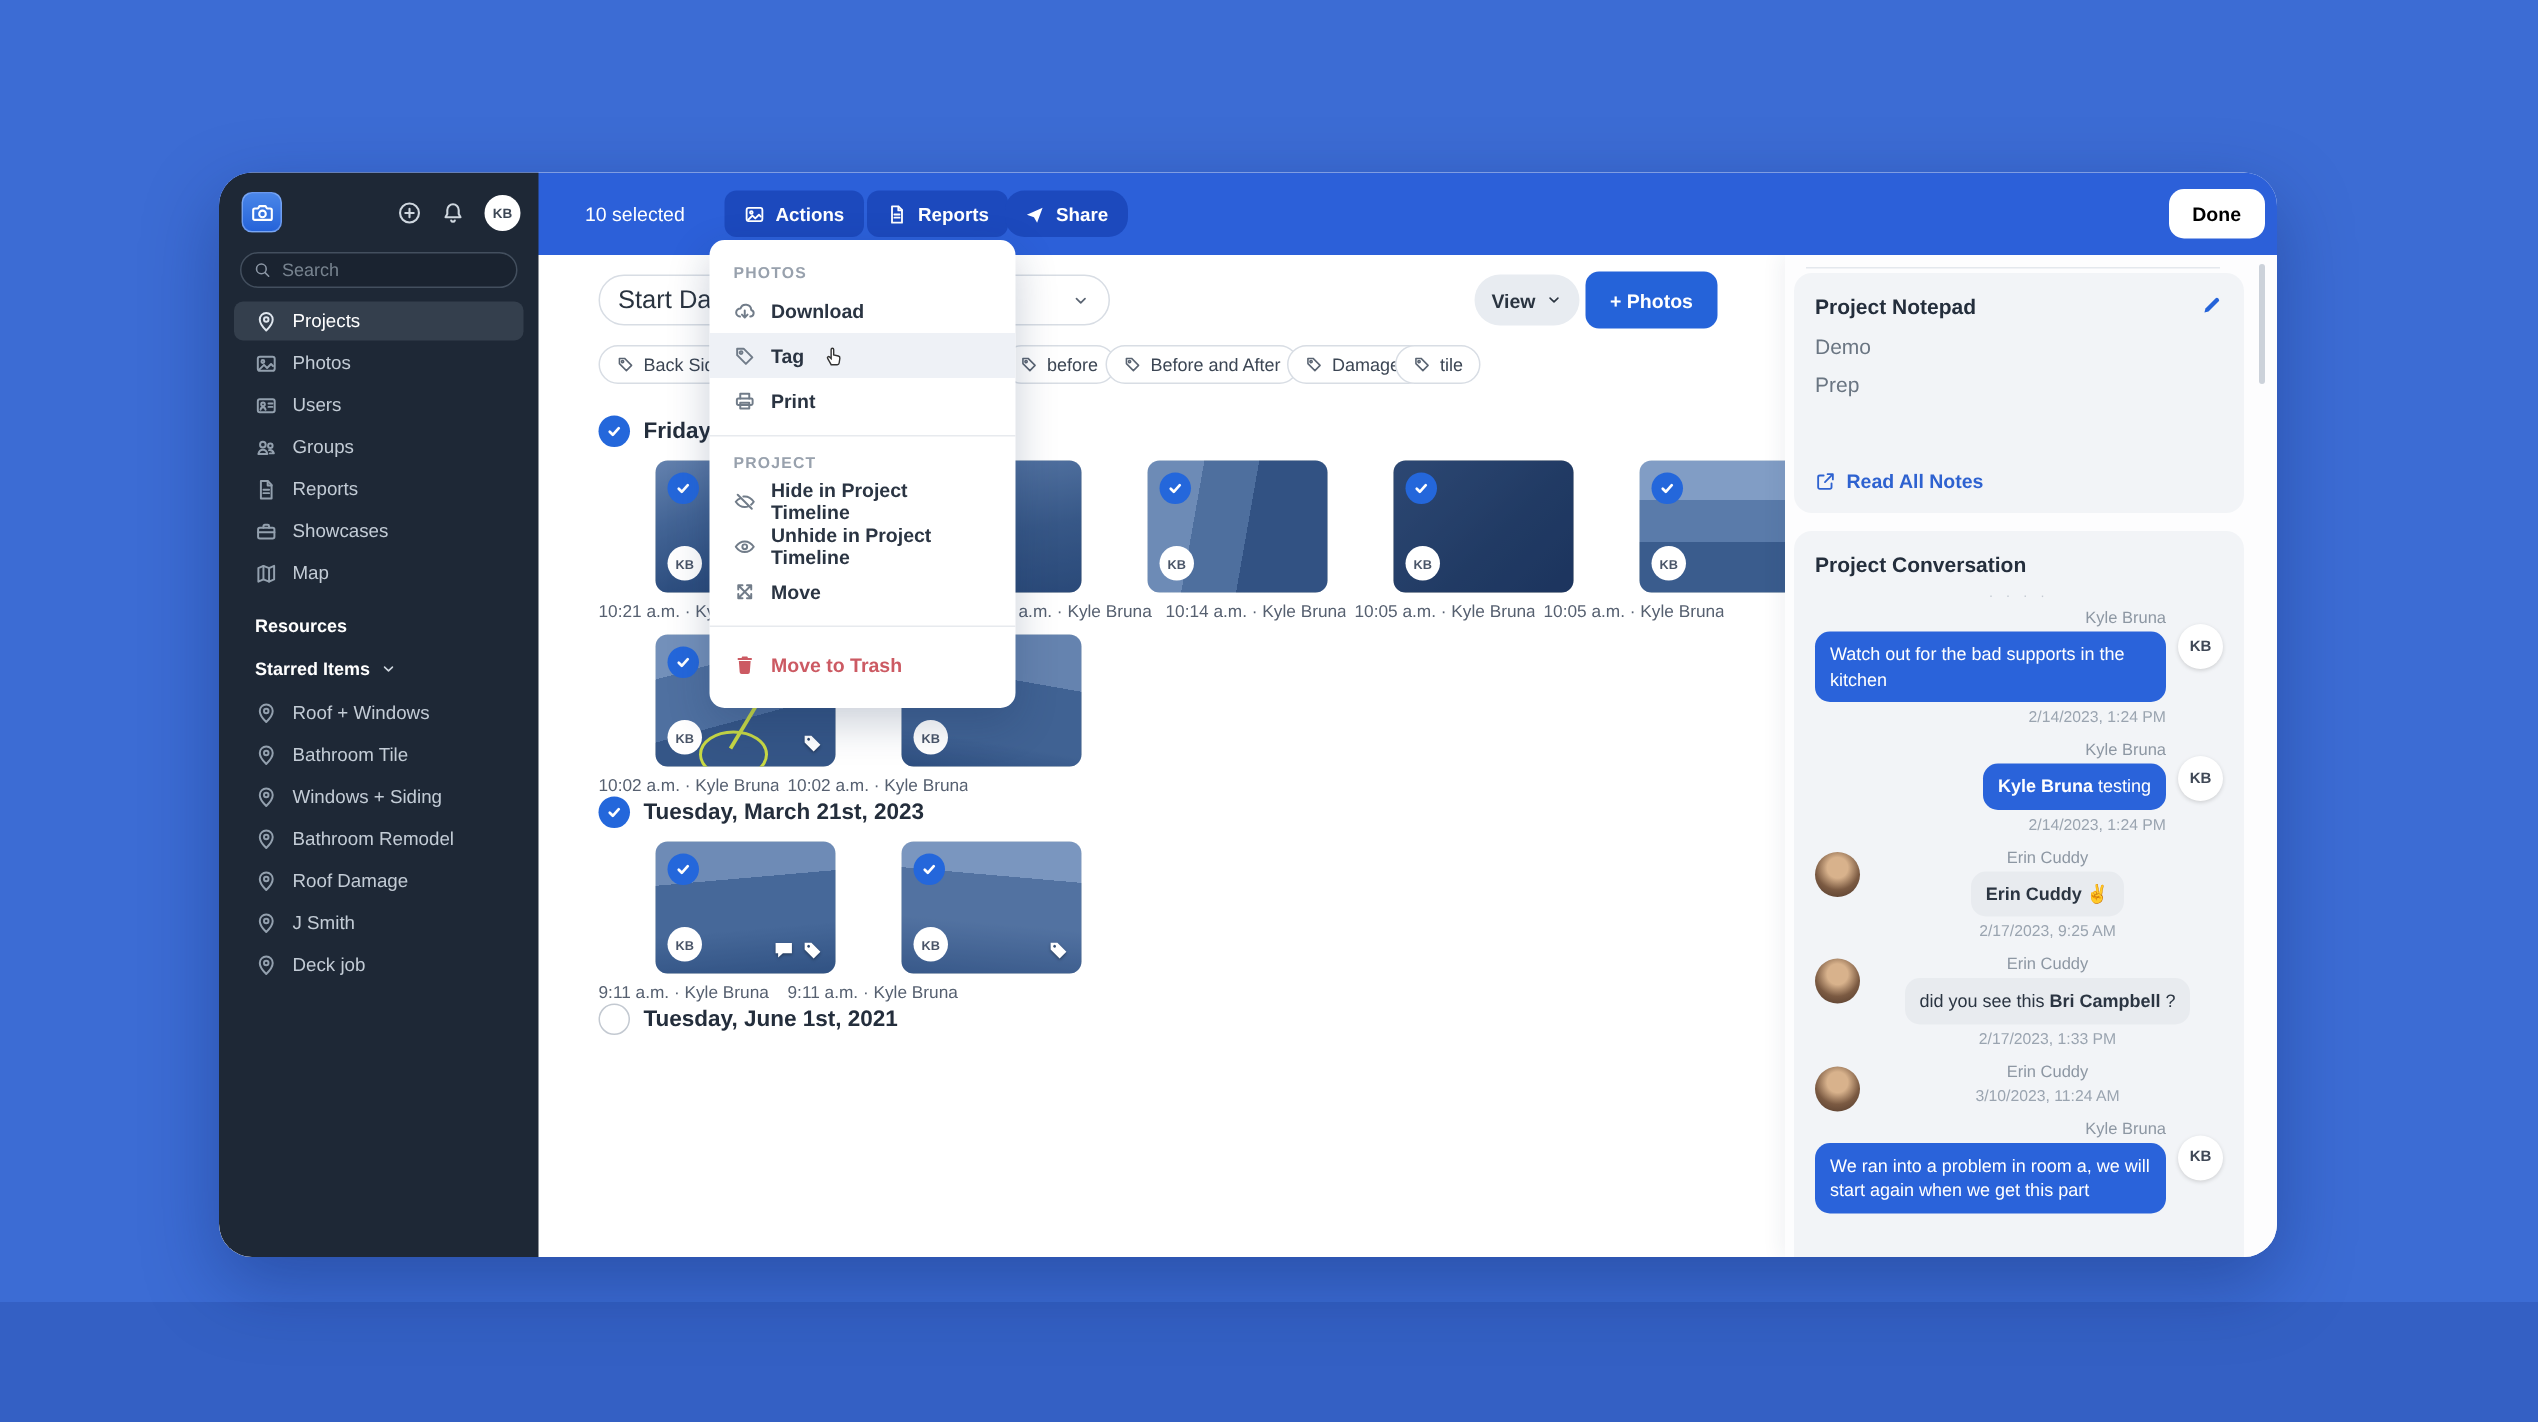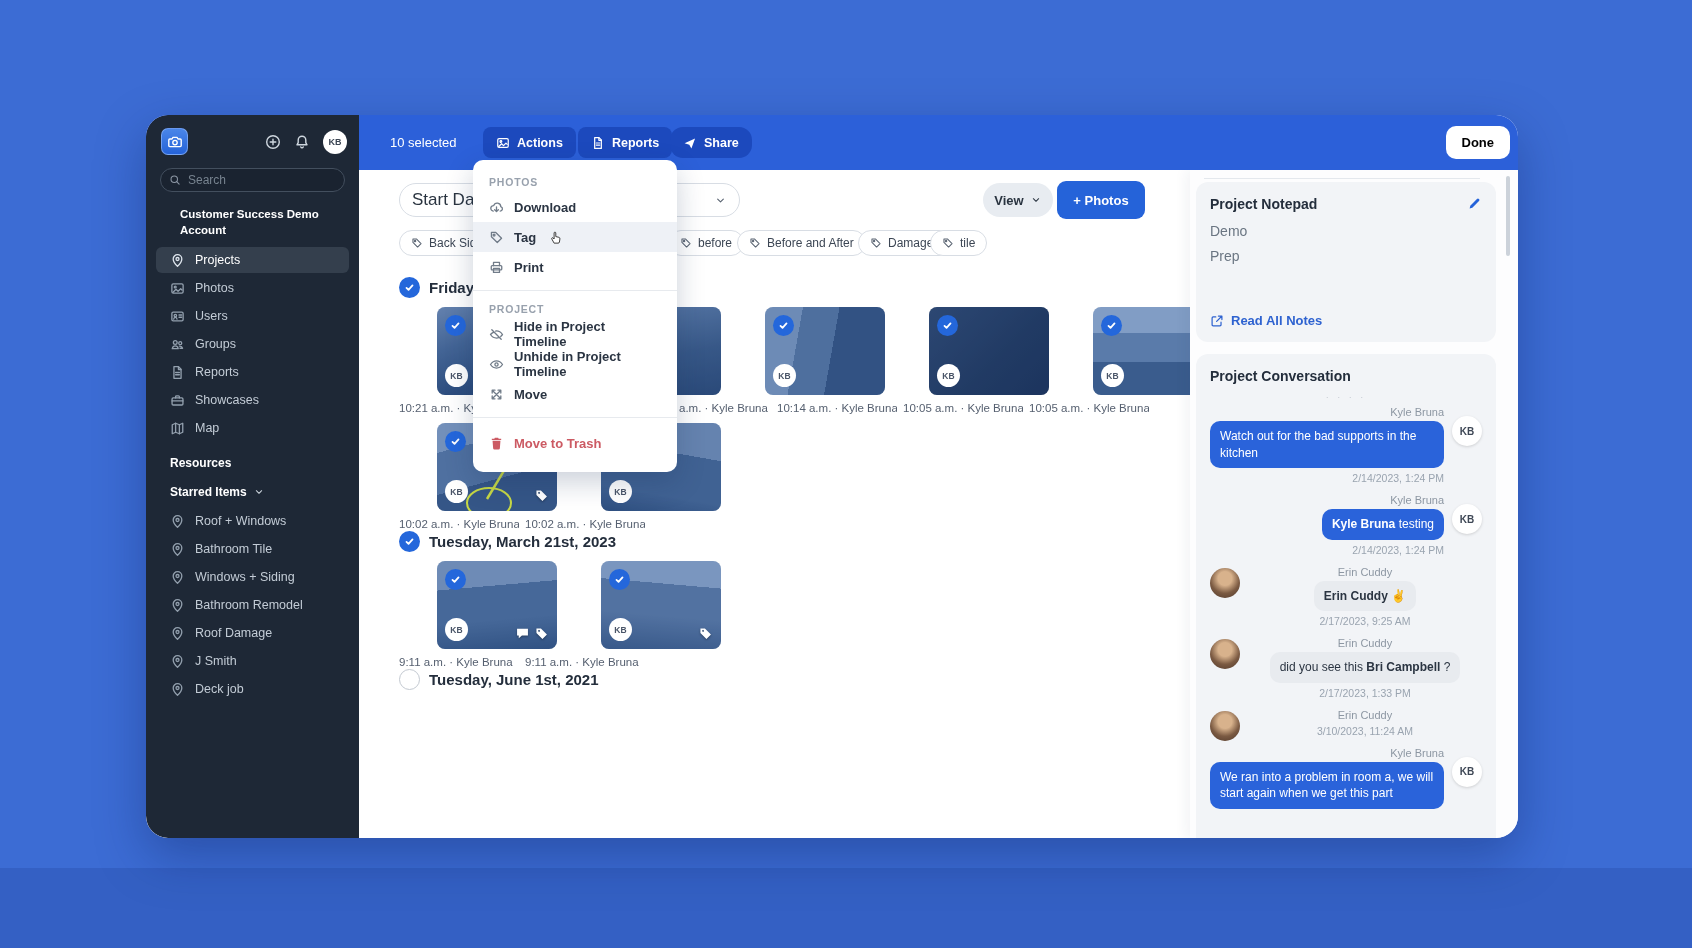--- a/index.html
+++ b/index.html
@@ -192,21 +192,20 @@
       </div>
       <div class="search-wrap">
         <span class="ic">
             <svg viewBox="0 0 16 16" fill="none" stroke="currentColor" stroke-width="1.4" stroke-linecap="round" stroke-linejoin="round">
               <circle cx="7" cy="7" r="4.3"></circle>
               <path d="m10.3 10.3 3.2 3.2"></path>
             </svg>
           </span>
         <input class="search" placeholder="Search" style="">
       </div>
-      <div class="sb-account">Customer Success Demo Account</div>
       <div class="nav" id="sb-nav">
           <div class="nav-item active">
             <span class="ic">
               <svg viewBox="0 0 16 16" fill="none" stroke="currentColor" stroke-width="1.4" stroke-linecap="round" stroke-linejoin="round">
                 <path d="M8 1.8a4.6 4.6 0 0 1 4.6 4.6C12.6 9.8 8 14.2 8 14.2S3.4 9.8 3.4 6.4A4.6 4.6 0 0 1 8 1.8z"></path>
                 <circle cx="8" cy="6.4" r="1.6"></circle>
               </svg>
             </span>
             <span>Projects</span>
           </div>

